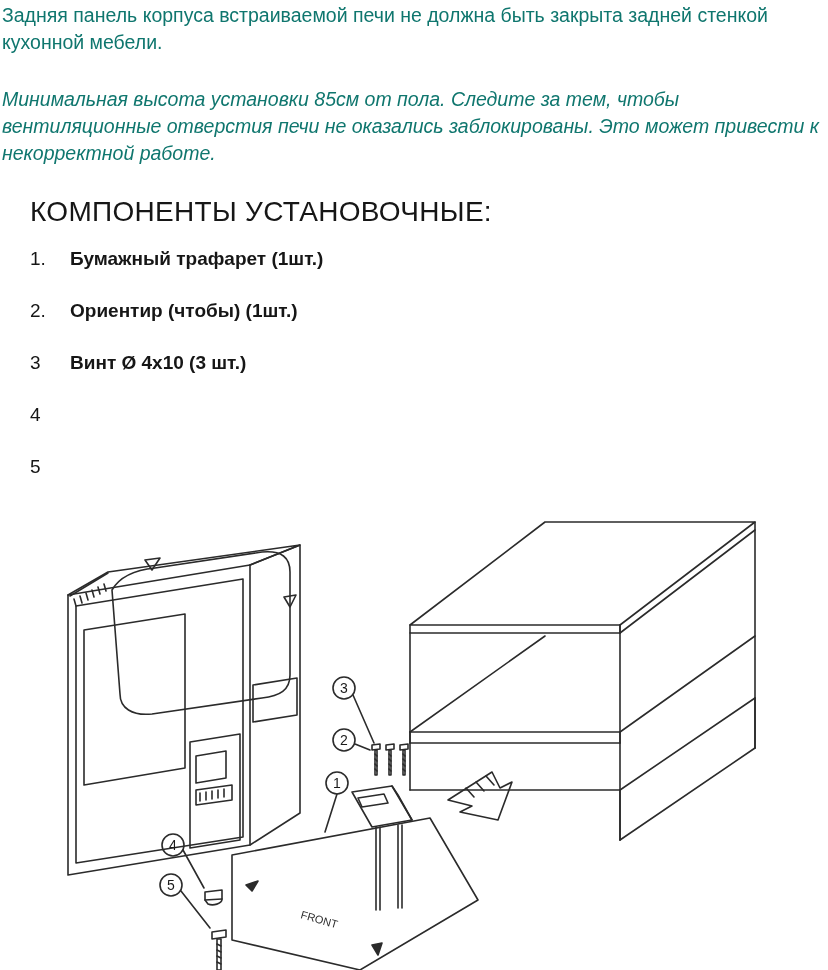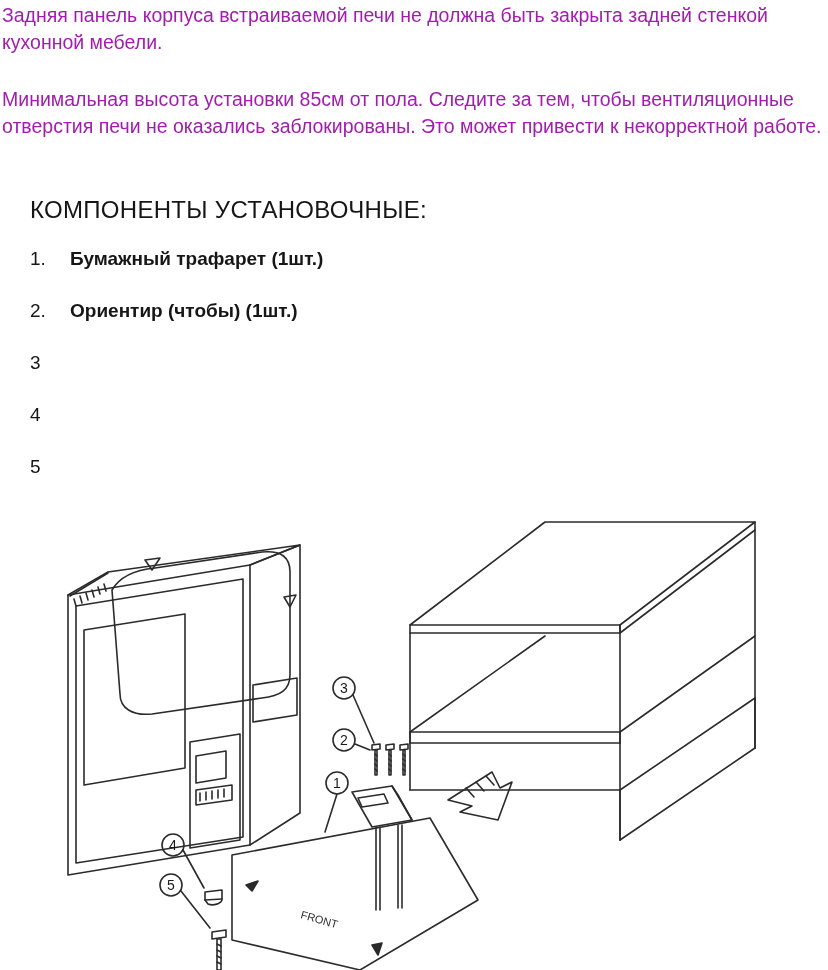--- a/index.html
+++ b/index.html
@@ -16,39 +16,40 @@
     overflow: hidden;
   }
   .page {
     position: relative;
     width: 828px;
     height: 970px;
   }
   .para {
     font-size: 19.5px;
     line-height: 1.38;
-    color: #a21caf;
+    color: #0f766e;
   }
   #para-1 {
     position: absolute;
     left: 2px;
     top: 2px;
     width: 824px;
   }
   #para-2 {
     position: absolute;
     left: 2px;
     top: 86px;
     width: 826px;
+    font-style: italic;
   }
   #components-heading {
     position: absolute;
     left: 30px;
     top: 196px;
-    font-size: 24px;
+    font-size: 28px;
     letter-spacing: 0.3px;
     color: #161616;
   }
   #components-list {
     position: absolute;
     left: 30px;
     top: 248px;
     width: 480px;
     list-style: none;
     margin: 0;
@@ -94,20 +95,21 @@
     <li>
       <span class="num">1.</span>
       <span class="txt">Бумажный трафарет  (1шт.)</span>
     </li>
     <li>
       <span class="num">2.</span>
       <span class="txt">Ориентир (чтобы)  (1шт.)</span>
     </li>
     <li>
       <span class="num">3</span>
+      <span class="txt">Винт Ø 4x10 (3 шт.)</span>
     </li>
     <li>
       <span class="num">4</span>
     </li>
     <li>
       <span class="num">5</span>
     </li>
   </ul>
 
   <div id="figure">

